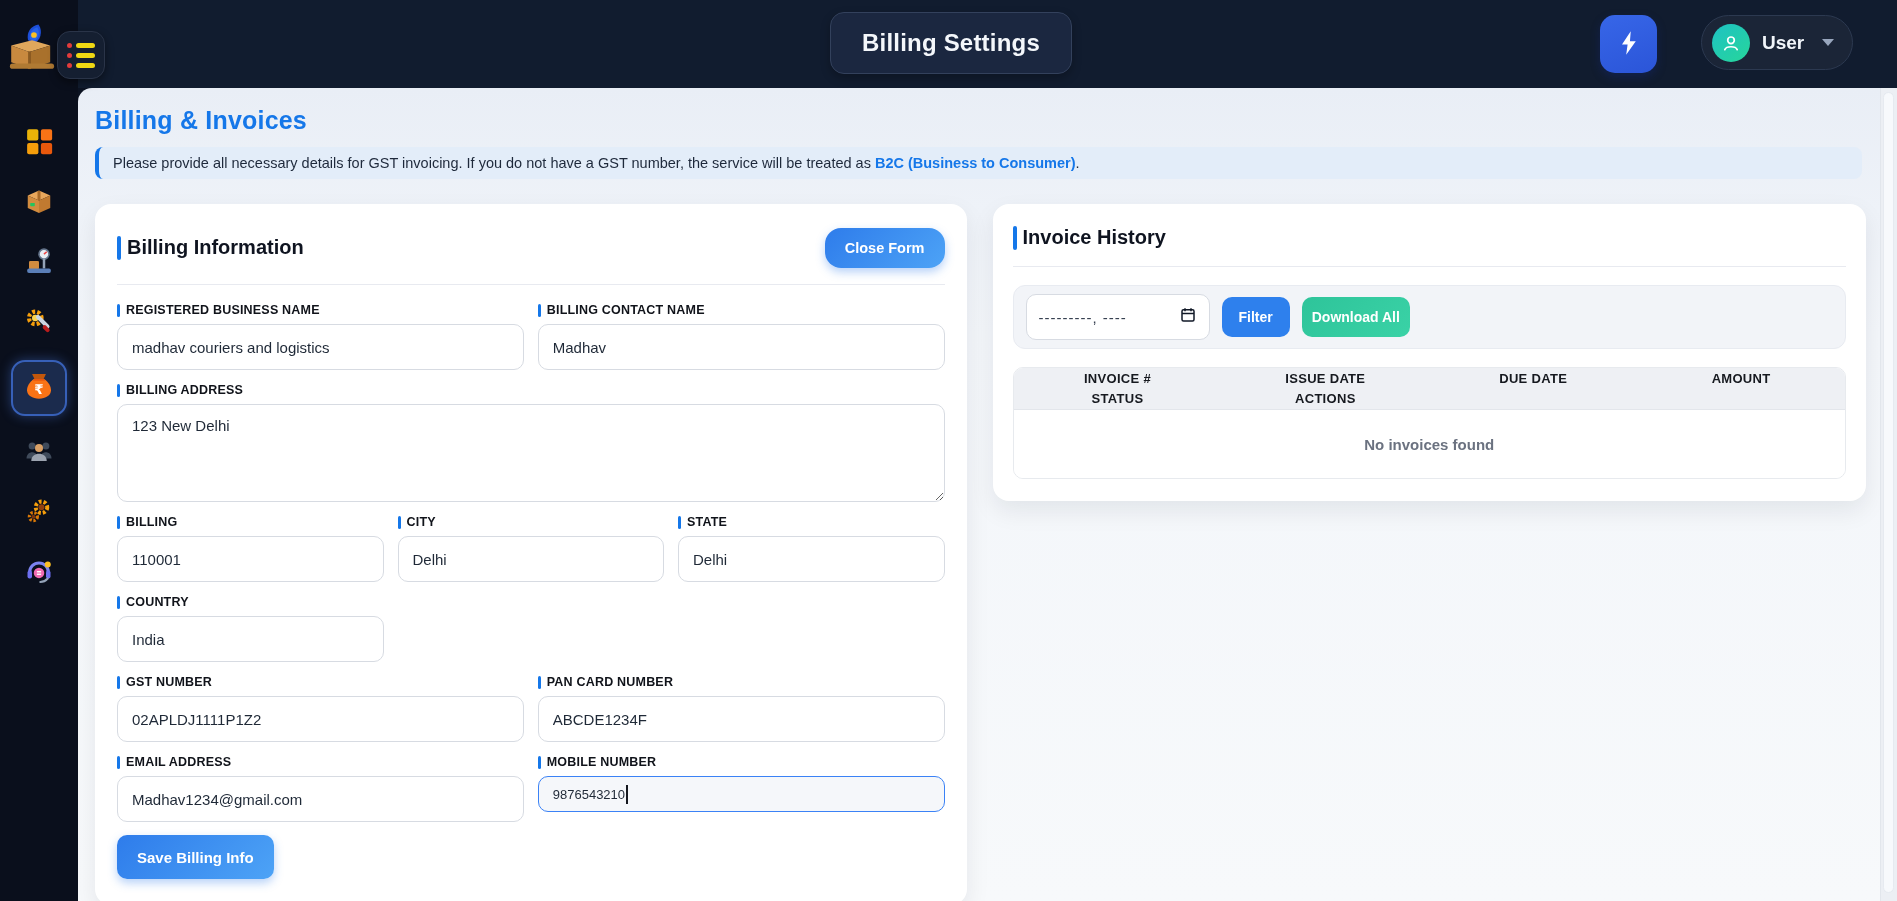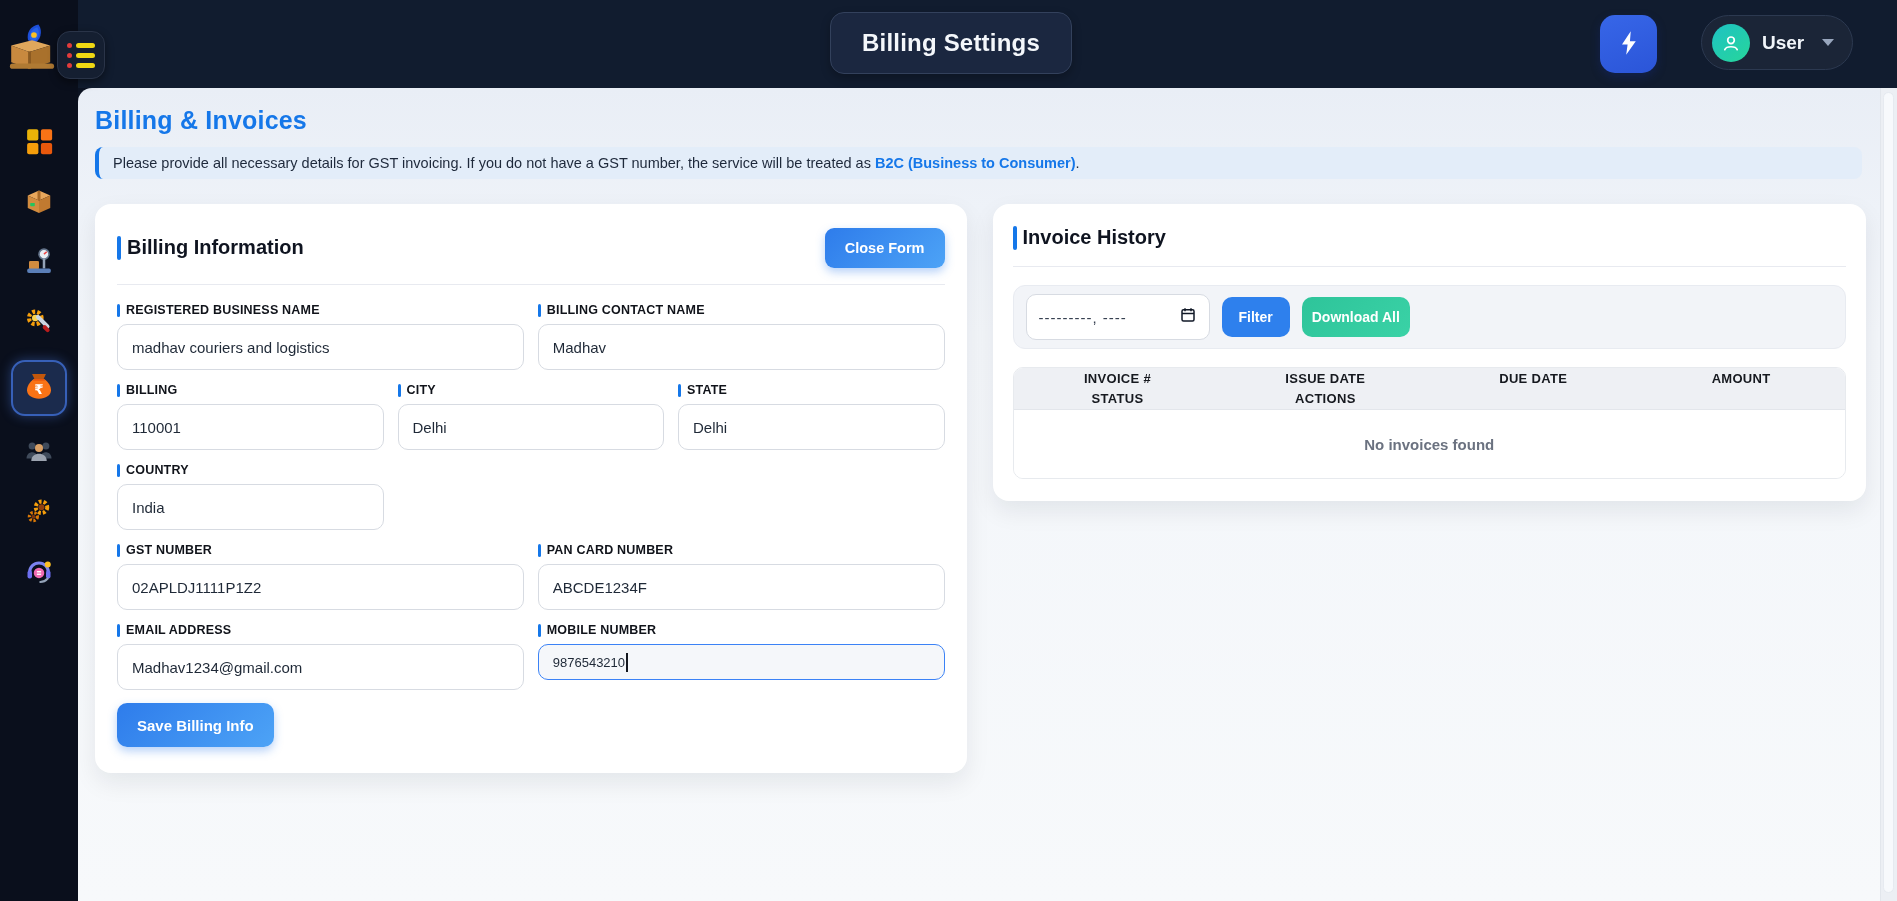--- a/index.html
+++ b/index.html
@@ -63,21 +63,21 @@
   .card { background:#ffffff; border-radius:16px; box-shadow:0 10px 25px rgba(15,23,42,.08); }
   .card-head { display:flex; align-items:center; justify-content:space-between; }
   .head-left { display:flex; align-items:flex-start; gap:6px; }
   .accent-bar { width:4px; height:24px; background:#1577e9; border-radius:3px; }
   .card-title { font-size:20px; font-weight:bold; color:#0f1420; }
   .divider { height:1px; background:#e8eaf0; margin:16px 0 18px 0; }
 
   
   .billing-card { width:878px; padding:24px 22px 26px 22px; }
   .close-btn { background:linear-gradient(135deg,#2e7ceb,#4da3f6); color:#fff; border:none;
-    border-radius:9px; height:40px; padding:0 20px; font-size:14.5px; font-weight:bold;
+    border-radius:16px; height:40px; padding:0 20px; font-size:14.5px; font-weight:bold;
     cursor:pointer; box-shadow:0 4px 10px rgba(46,124,235,.35); }
   .form-grid { display:grid; grid-template-columns:repeat(6,1fr); column-gap:14px; row-gap:13px; }
   .span2 { grid-column:span 2; } .span3 { grid-column:span 3; } .span6 { grid-column:span 6; }
   .flabel { display:flex; align-items:center; gap:6px; margin-bottom:7px; }
   .lbar { width:3px; height:13px; background:#1577e9; border-radius:2px; }
   .flabel span.txt { font-size:12.5px; font-weight:bold; color:#10131a; letter-spacing:.2px; }
   .tinput { width:100%; height:46px; border:1px solid #d7dbe2; border-radius:10px;
     padding:0 14px; font-size:15px; color:#1f2937; background:#fff; outline:none;
     font-family:"Liberation Sans","DejaVu Sans",sans-serif; }
   textarea.tinput { height:98px; padding-top:12px; resize:vertical; display:block; }
@@ -281,20 +281,27 @@
           <input class="tinput" value="madhav couriers and logistics" style="">
         </div>
         <div class="span3">
           <div class="flabel">
               <span class="lbar"></span>
             <span class="txt">BILLING CONTACT NAME</span>
             </div>
           <input class="tinput" value="Madhav" style="">
         </div>
 
+        <div class="span6">
+          <div class="flabel">
+              <span class="lbar"></span>
+            <span class="txt">BILLING ADDRESS</span>
+            </div>
+          <textarea class="tinput" style="">123 New Delhi</textarea>
+        </div>
 
         <div class="span2">
           <div class="flabel">
               <span class="lbar"></span>
             <span class="txt">BILLING</span>
             </div>
           <input class="tinput" value="110001" style="">
         </div>
         <div class="span2">
           <div class="flabel">

